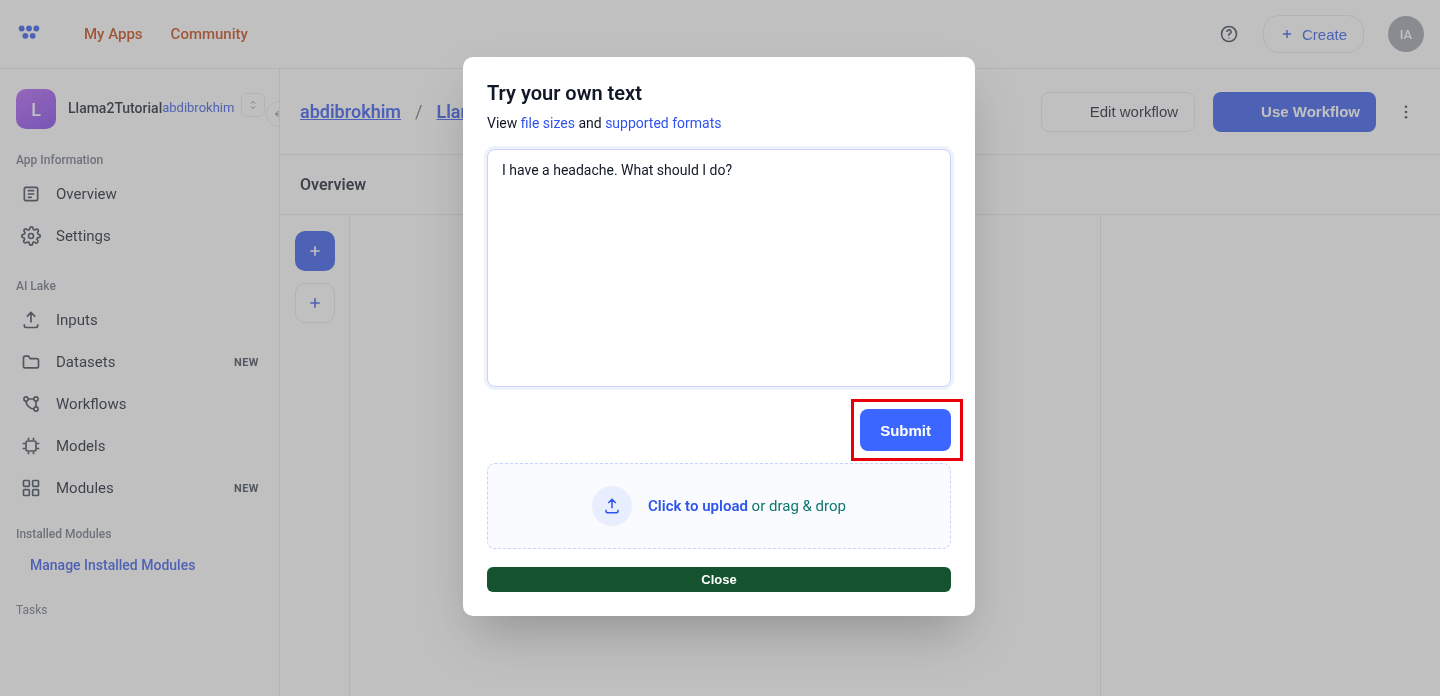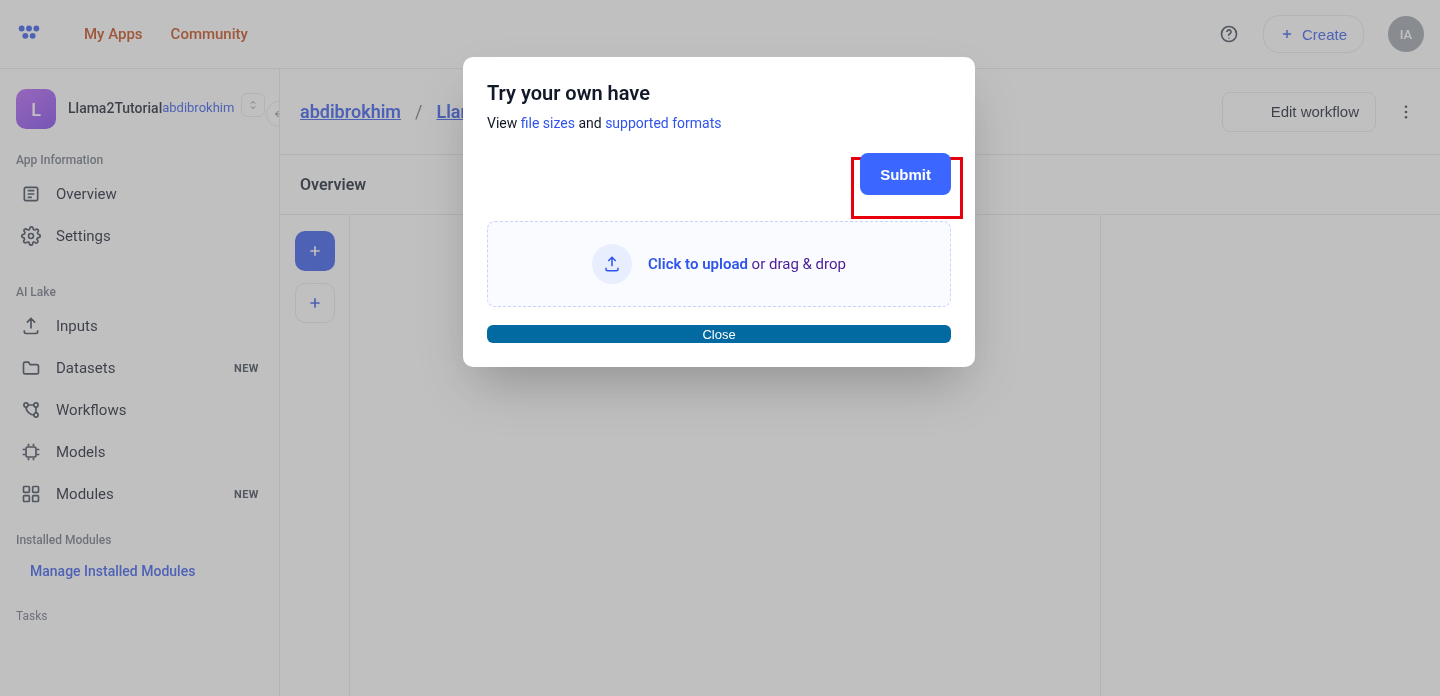--- a/index.html
+++ b/index.html
@@ -64,26 +64,26 @@
   .dim { position:absolute; inset:0; background:rgba(115,115,115,0.45); z-index:20; }
 
   
   .modal { position:absolute; left:463px; top:57px; width:512px; background:#fff; border-radius:10px; z-index:30; padding:24px 24px; box-shadow:0 25px 50px -12px rgba(0,0,0,.25); }
   .modal h2 { font-size:20px; font-weight:600; margin-bottom:10px; }
   .modal .helper { font-size:14px; color:#111827; margin-bottom:18px; }
   .modal .helper .lnk { color:#2F54EB; cursor:pointer; }
   .textarea { width:100%; height:238px; border:1px solid #c7d2fe; background:#fff; border-radius:8px; resize:none; padding:12px 14px; font-family:inherit; font-size:14px; color:#111827; outline:none; box-shadow:0 0 0 3px rgba(47,84,235,.08); }
   .submit-wrap { position:relative; height:70px; }
   .submit-hl { position:absolute; right:-12px; top:8px; width:112px; height:62px; border:3px solid #e7000b; }
-  .btn-submit { position:absolute; right:0; top:4px; height:42px; padding:0 20px; border-radius:8px; background:#3b66ff; color:#fff; font-size:15px; font-weight:600; border:0; cursor:pointer; }
+  .btn-submit { position:absolute; right:0; top:18px; height:42px; padding:0 20px; border-radius:8px; background:#3b66ff; color:#fff; font-size:15px; font-weight:600; border:0; cursor:pointer; }
   .upload-zone { border:1.5px dashed #c7d2fe; background:#f9fbff; border-radius:8px; height:86px; display:flex; align-items:center; justify-content:center; gap:16px; cursor:pointer; margin-top:2px; }
   .upload-icon-bg { width:40px; height:40px; border-radius:50%; background:#e9eefe; display:flex; align-items:center; justify-content:center; color:#2F54EB; }
   .upload-text { font-size:15px; color:#2F54EB; font-weight:600; }
-  .upload-text .muted { color:#4c1d95; font-weight:400; }
-  .btn-close { margin-top:18px; width:100%; height:18px; border-radius:6px; background:#0369a1; color:#fff; font-size:13px; font-weight:400; border:0; cursor:pointer; }
+  .upload-text .muted { color:#0f766e; font-weight:400; }
+  .btn-close { margin-top:18px; width:100%; height:25px; border-radius:6px; background:#14532d; color:#fff; font-size:13px; font-weight:700; border:0; cursor:pointer; }
 
   svg { display:block; }
 </style>
 </head>
 <body>
 
 <div class="topbar">
   <div class="logo">
     <svg viewBox="0 0 24 24" fill="#2F54EB">
         <circle cx="4" cy="6" r="3.2"></circle>
@@ -143,21 +143,21 @@
     <div class="nav-item">
       <span class="icon-slot">
           <svg width="20" height="20" viewBox="0 0 24 24" fill="none" stroke="currentColor" stroke-width="2">
             <circle cx="12" cy="12" r="3"></circle>
             <path d="M19.4 15a1.7 1.7 0 0 0 .34 1.87l.06.06a2 2 0 1 1-2.83 2.83l-.06-.06a1.7 1.7 0 0 0-1.87-.34 1.7 1.7 0 0 0-1 1.56V21a2 2 0 1 1-4 0v-.09a1.7 1.7 0 0 0-1-1.56 1.7 1.7 0 0 0-1.87.34l-.6.06a2 2 0 1 1-2.83-2.83l.06-.06a1.7 1.7 0 0 0 .34-1.87 1.7 1.7 0 0 0-1.56-1H3a2 2 0 1 1 0-4h.09a1.7 1.7 0 0 0 1.56-1 1.7 1.7 0 0 0-.34-1.87l-.06-.06A2 2 0 1 1 7.08 4.25l.6.06a1.7 1.7 0 0 0 1.87.34h0a1.7 1.7 0 0 0 1-1.56V3a2 2 0 1 1 4 0v.09a1.7 1.7 0 0 0 1 1.56 1.7 1.7 0 0 0 1.87-.34l.06-.06a2 2 0 1 1 2.83 2.83l-.06.06a1.7 1.7 0 0 0-.34 1.87v0a1.7 1.7 0 0 0 1.56 1H21a2 2 0 1 1 0 4h-.09a1.7 1.7 0 0 0-1.56 1z"></path>
           </svg>
         </span>
       <span>Settings</span>
     </div>
 
-    <div class="section-h" style="margin-top:28px">AI Lake</div>
+    <div class="section-h" style="margin-top:22px">AI Lake</div>
 
     <div class="nav-item">
       <span class="icon-slot">
           <svg width="20" height="20" viewBox="0 0 24 24" fill="none" stroke="currentColor" stroke-width="2">
             <path d="M4 17v2a2 2 0 0 0 2 2h12a2 2 0 0 0 2-2v-2M12 3v12M7 8l5-5 5 5"></path>
           </svg>
         </span>
       <span>Inputs</span>
       <span class="spacer"></span>
       <span class="badge-new"></span>
@@ -222,20 +222,21 @@
     </div>
   </div>
 
   <div class="main">
     <div class="page-header">
       <span class="crumb">abdibrokhim</span>
       <span class="crumb-sep">/</span>
       <span class="crumb">Llam</span>
       <div class="spacer"></div>
       <button class="btn-outline btn-group-gap">Edit workflow</button>
+      <button class="btn-solid-header btn-group-gap">Use Workflow</button>
       <div class="kebab">
         <svg width="18" height="18" viewBox="0 0 24 24" fill="currentColor">
             <circle cx="12" cy="5" r="1.8"></circle>
             <circle cx="12" cy="12" r="1.8"></circle>
             <circle cx="12" cy="19" r="1.8"></circle>
           </svg>
       </div>
     </div>
 
     <div class="overview-bar">
@@ -259,24 +260,25 @@
         <div class="canvas-left"></div>
         <div class="canvas-panel"></div>
       </div>
     </div>
   </div>
 </div>
 
 <div class="dim"></div>
 
 <div class="modal">
-  <h2>Try your own have</h2>
+  <h2>Try your own text</h2>
   <div class="helper">
     <span>View </span><span class="lnk">file sizes</span><span> and </span><span class="lnk">supported formats</span>
   </div>
+  <textarea class="textarea" style="">I have a headache. What should I do?</textarea>
   <div class="submit-wrap">
     <div class="submit-hl"></div>
     <button class="btn-submit">Submit</button>
   </div>
   <div class="upload-zone">
     <div class="upload-icon-bg">
       <svg width="18" height="18" viewBox="0 0 24 24" fill="none" stroke="currentColor" stroke-width="2">
           <path d="M4 17v2a2 2 0 0 0 2 2h12a2 2 0 0 0 2-2v-2M12 3v12M7 8l5-5 5 5"></path>
         </svg>
     </div>

